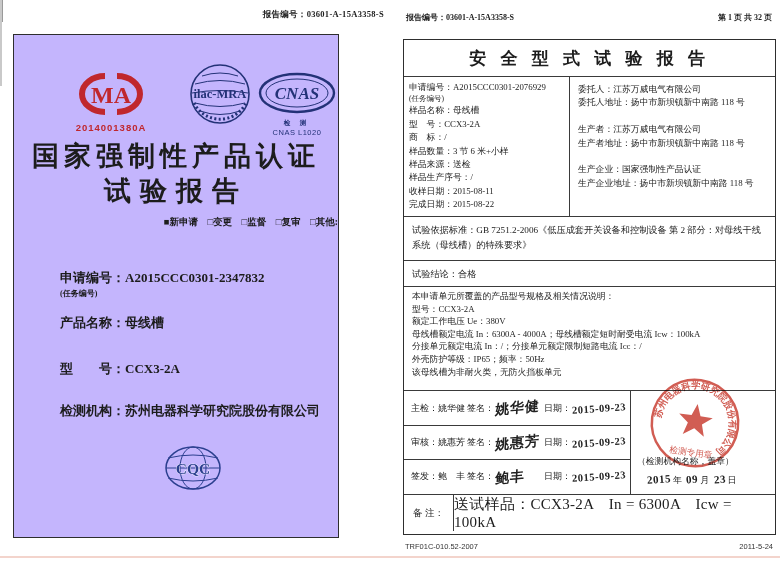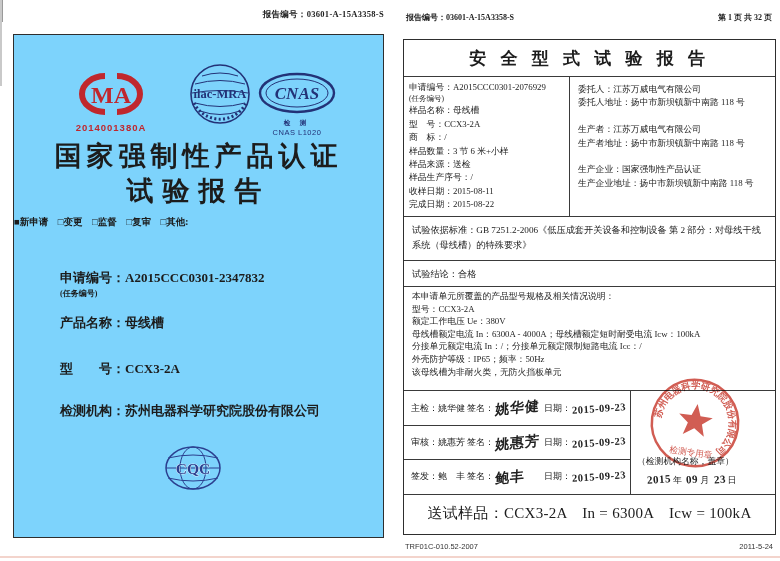--- a/index.html
+++ b/index.html
@@ -6,31 +6,31 @@
   .canvas{position:relative;width:780px;height:561px;background:#ffffff;overflow:hidden;
           font-family:"Liberation Serif","DejaVu Serif",serif;color:#1c1c1c;}
   
   .binder-mark{position:absolute;background:#9a9a9a;}
   .m1{left:0;top:8;width:3px;height:22px;}
   .m2{left:0;top:100;width:2px;height:86px;background:#c9c9c9;}
   .bottom-scan-line{position:absolute;left:0;top:556,;top:556px;width:780px;height:2px;background:#f3d4cc;}
 
   
   .lp-report-no{position:absolute;top:9px;right:396px;font-size:8.5px;font-weight:bold;letter-spacing:.3px;}
-  .left-page{position:absolute;left:13px;top:34px;width:371px;height:504px;border:1.6px solid #2e2e2e;background:#7dd3fc;box-sizing:border-box;}
+  .left-page{position:absolute;left:13px;top:34px;width:326px;height:504px;border:1.6px solid #2e2e2e;background:#c4b5fd;box-sizing:border-box;}
   .cma{position:absolute;left:54px;top:36px;width:86px;text-align:center;}
   .cma-num{margin-top:1px;font-size:9.5px;font-weight:bold;color:#c0272d;letter-spacing:1px;font-family:"Liberation Sans",sans-serif;}
   .ilac{position:absolute;left:174px;top:27px;}
   .cnas{position:absolute;left:243px;top:37px;width:80px;text-align:center;}
   .cnas-cap1{font-size:6.5px;color:#233277;letter-spacing:4px;margin-top:1px;font-weight:bold;}
   .cnas-cap2{font-size:7.5px;color:#233277;letter-spacing:.5px;font-family:"Liberation Sans",sans-serif;}
   .lp-title{position:absolute;left:0;top:104px;width:100%;text-align:center;font-weight:bold;}
   .lp-title1{font-size:27px;letter-spacing:5px;line-height:35px;}
   .lp-title2{font-size:27px;letter-spacing:9px;line-height:35px;}
-  .lp-checkboxes{position:absolute;left:0;top:181px;width:100%;text-align:left;font-size:9.5px;font-weight:bold;}
+  .lp-checkboxes{position:absolute;left:0;top:181px;width:100%;text-align:right;font-size:9.5px;font-weight:bold;}
   .lp-field{position:absolute;left:46px;font-size:13px;font-weight:bold;white-space:nowrap;}
   .lp-note{position:absolute;left:46px;font-size:8px;font-weight:bold;}
   .f0{top:234px;} .n0{top:253px;} .f1{top:279px;} .f2{top:325px;} .f3{top:367px;}
   .cqc{position:absolute;left:150px;top:410px;}
 
   
   .rp-report-no{position:absolute;left:406px;top:12px;font-size:8px;font-weight:bold;}
   .rp-page-info{position:absolute;right:8px;top:12px;font-size:8px;font-weight:bold;}
   .right-page{position:absolute;left:403px;top:39px;width:373px;height:496px;border:1.6px solid #2e2e2e;background:#fff;box-sizing:border-box;}
   .right-page > div{box-sizing:border-box;}
@@ -224,20 +224,21 @@
         <div class="seal-cap">（检测机构名称，盖章）</div>
         <div class="seal-date">
           <span class="handwrite">2015</span><span>年</span>
           <span class="handwrite">09</span><span>月</span>
           <span class="handwrite">23</span><span>日</span>
         </div>
       </div>
     </div>
 
     <div class="row-remark">
+      <div class="remark-label">备 注：</div>
       <div class="remark-value">送试样品：CCX3-2A　In = 6300A　Icw = 100kA</div>
     </div>
 
   </div>
 
   <div class="footer-left">TRF01C-010.52-2007</div>
   <div class="footer-right">2011-5-24</div>
 
 </div>
 

